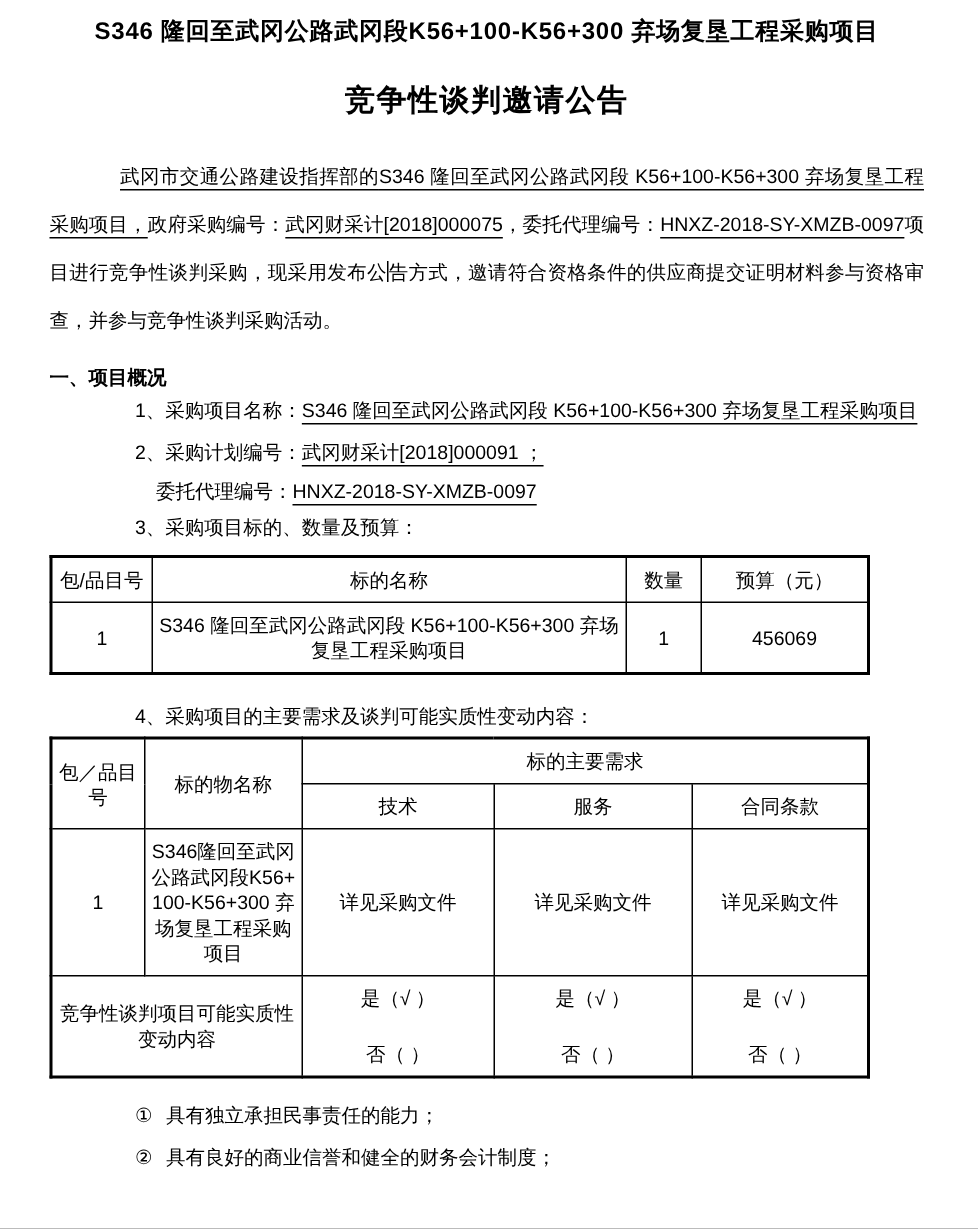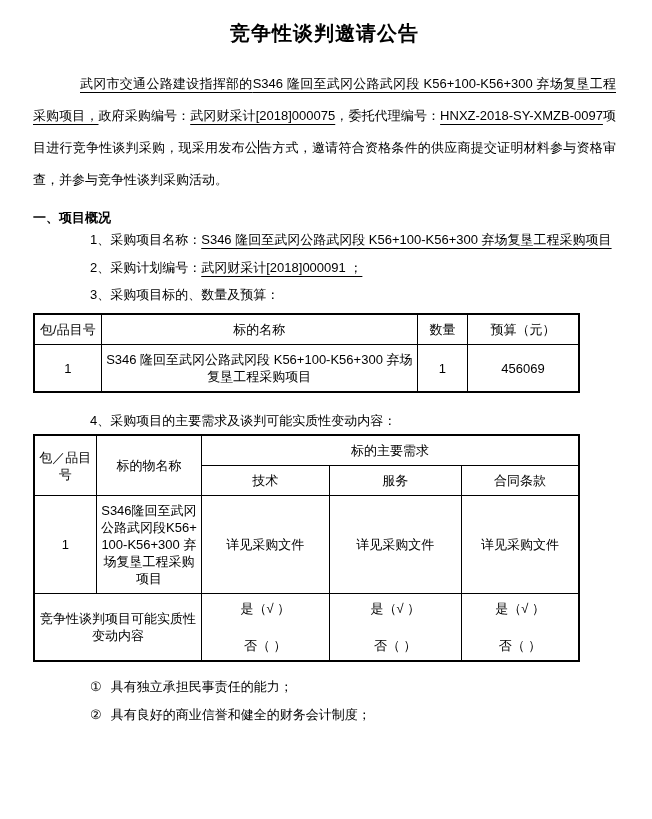--- a/index.html
+++ b/index.html
@@ -104,30 +104,32 @@
     padding-left: 57px;
     line-height: 28px;
   }
   .cert-item .num { margin-right: 9px; }
 </style>
 </head>
 <body>
 
 <div class="page">
 
+  <div class="doc-title">S346 隆回至武冈公路武冈段K56+100-K56+300 弃场复垦工程采购项目</div>
   <div class="doc-subtitle">竞争性谈判邀请公告</div>
 
   <p class="intro"><span class="u">武冈市交通公路建设指挥部的</span><span class="u">S346 隆回至武冈公路武冈段 K56+100-K56+300 弃场复垦工程采购项目，</span><span>政府采购编号：</span><span class="u">武冈财采计[2018]000075</span><span>，委托代理编号：</span><span class="u">HNXZ-2018-SY-XMZB-0097</span><span>项目进行竞争性谈判采购，现采用发布公</span><span class="caret"></span><span>告方式，邀请符合资格条件的供应商提交证明材料参与资格审查，并参与竞争性谈判采购活动。</span></p>
 
   <div class="sec-heading">一、项目概况</div>
 
   <div class="s1-item"><span>1、采购项目名称：</span><span class="u">S346 隆回至武冈公路武冈段 K56+100-K56+300 弃场复垦工程采购项目</span></div>
 
   <div class="s1-item"><span>2、采购计划编号：</span><span class="u">武冈财采计[2018]000091 ；</span></div>
 
+  <div class="s1-sub"><span>委托代理编号：</span><span class="u">HNXZ-2018-SY-XMZB-0097</span></div>
 
   <div class="s1-item3">3、采购项目标的、数量及预算：</div>
 
   <table class="doc-table">
     <colgroup>
       <col style="width:67px">
         <col style="width:315px">
         <col style="width:50px">
         <col style="width:111px">
     </colgroup>

